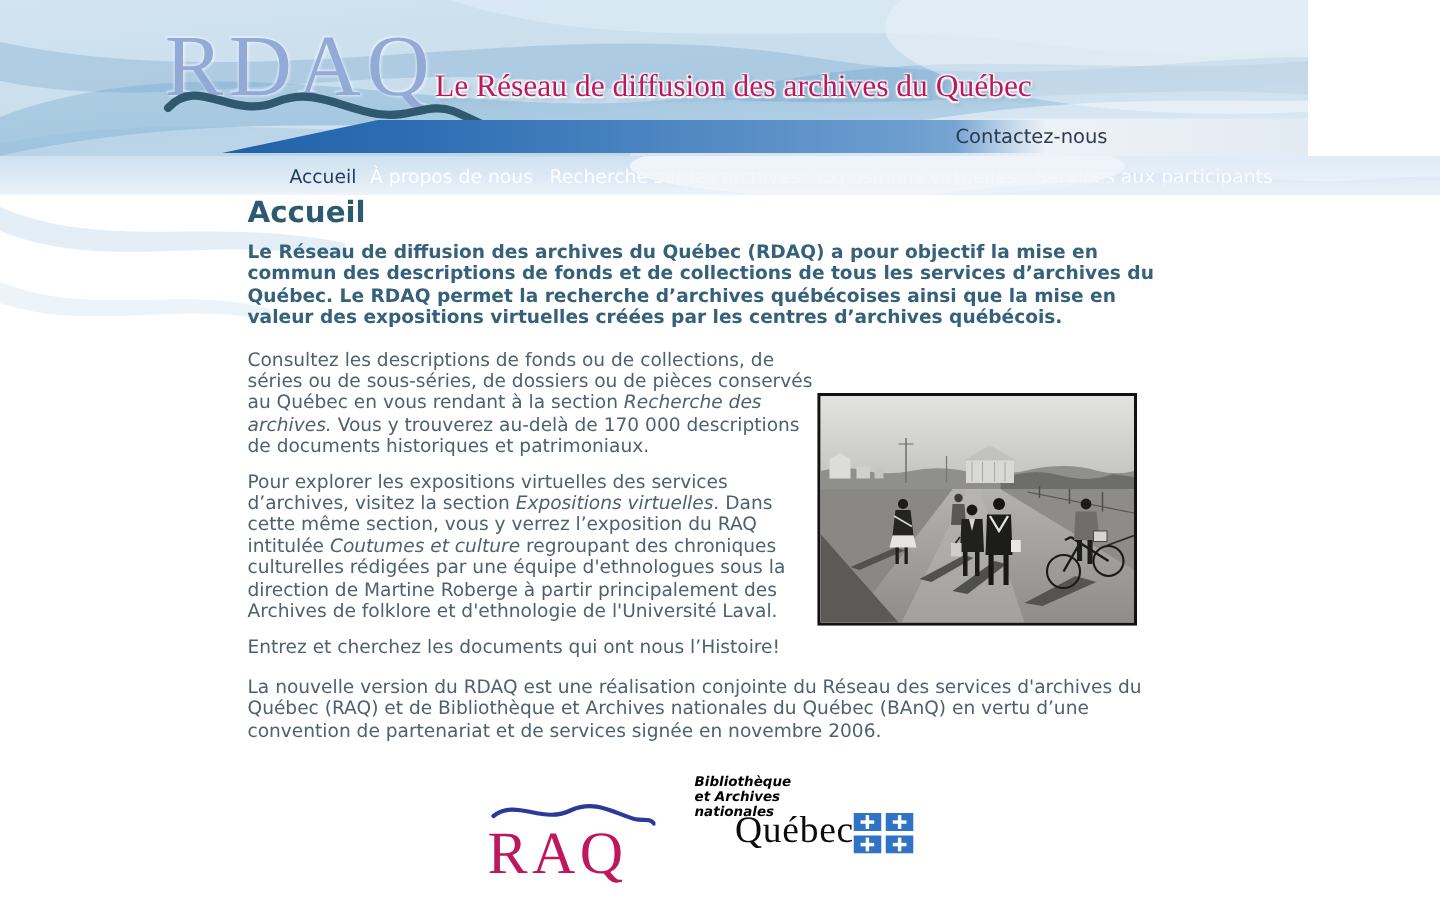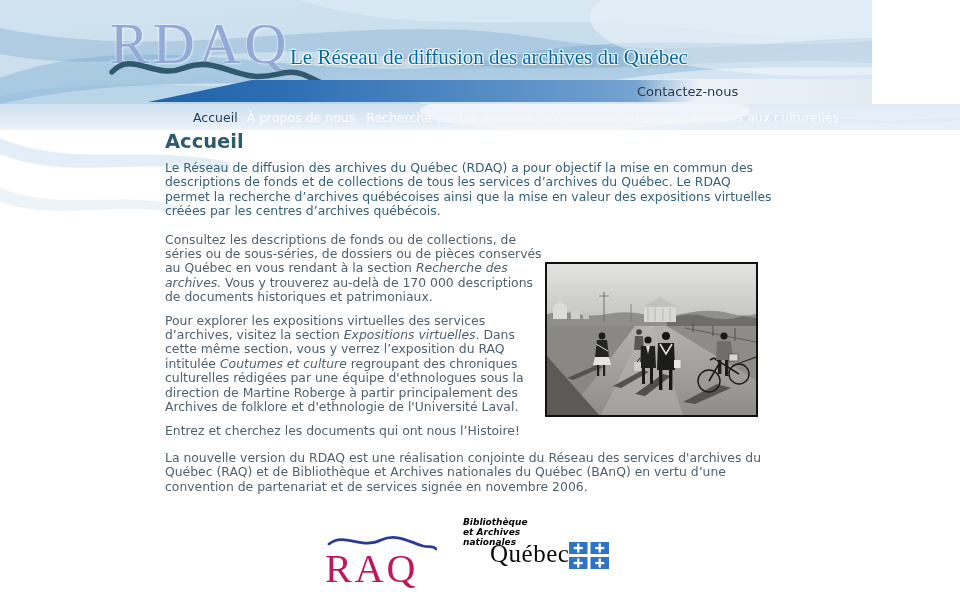--- a/index.html
+++ b/index.html
@@ -15,21 +15,21 @@
   .logo-rdaq {
     position:absolute; left:110px; top:14px;
     font-family:"Liberation Serif", serif; font-size:58px; line-height:60px;
     color:#93a9d6; letter-spacing:4px;
     text-shadow:1px 1px 2px rgba(255,255,255,.65), -1px -1px 1px rgba(255,255,255,.4);
     cursor:pointer;
   }
   .logo-swoosh { position:absolute; left:104px; top:42px; width:255px; height:58px; pointer-events:none; }
   .tagline {
     position:absolute; left:290px; top:45px;
-    font-family:"Liberation Serif", serif; font-size:21px; color:#0369a1;
+    font-family:"Liberation Serif", serif; font-size:21px; color:#be185d;
     text-shadow:1px 1px 1px #fff, -1px -1px 1px #fff, 1px -1px 1px #fff, -1px 1px 1px #fff, 2px 2px 3px rgba(110,130,150,.55);
   }
   .bluebar {
     position:absolute; left:0; top:80px; width:960px; height:22px;
     background:linear-gradient(to right,#12529b 0%, #2e6fb4 30%, #6b9cce 62%, #a8c6e2 84%, #c9dcee 100%);
     clip-path:polygon(252px 0, 960px 0, 960px 22px, 148px 22px);
   }
   .contact-strip {
     position:absolute; right:0; top:79px; height:25px; width:235px;
     background:linear-gradient(to right, rgba(236,241,247,0) 0%, #edf2f7 26%, #e2eaf2 100%);
@@ -49,21 +49,21 @@
   .nav-gap-c { margin-right:11px; } .nav-gap-d { margin-right:13px; }
   .nav-wash { position:absolute; inset:0; z-index:3; pointer-events:none; }
 
   
   .side-waves { position:absolute; left:0; top:128px; width:230px; height:130px; pointer-events:none; }
 
   
   .content { position:absolute; left:165px; top:131px; width:640px; z-index:1; }
   .page-title { font-size:19.5px; line-height:22px; font-weight:bold; color:#2c5a70; margin-bottom:8px; }
   .intro {
-    max-width:608px; font-weight:normal; font-size:12.4px; line-height:14.4px;
+    max-width:608px; font-weight:bold; font-size:12.4px; line-height:14.4px;
     color:#35617b; margin-bottom:14px;
   }
   .cols { display:flex; align-items:center; }
   .leftcol { width:380px; flex:none; }
   .leftcol p, .wide { font-size:12.4px; line-height:14.4px; color:#50616e; margin-bottom:9px; }
   .leftcol em, .wide em { font-style:italic; }
   .photo-frame { flex:none; width:213px; height:155px; border:2px solid #121212; background:#bbb; }
   .photo-frame svg { display:block; }
   .wide { max-width:602px; margin-top:4px; }
 
@@ -125,21 +125,21 @@
       <a class="contact-link">Contactez-nous</a>
     </div>
   </div>
 
   <div class="nav">
     <div class="nav-inner">
       <span class="nav-item active nav-gap-a">Accueil</span>
       <a class="nav-item nav-gap-b">À propos de nous</a>
       <a class="nav-item nav-gap-c">Recherche sur les archives</a>
       <a class="nav-item nav-gap-d">Expositions virtuelles</a>
-      <a class="nav-item">Services aux culturelles</a>
+      <a class="nav-item">Services aux participants</a>
     </div>
     <svg class="nav-wash" viewBox="0 0 960 26" preserveAspectRatio="none">
       <ellipse cx="585" cy="7" rx="165" ry="21" fill="#f2f6fb" opacity="0.88"></ellipse>
       <path d="M430,0 C540,26 700,2 860,16 C900,19 940,12 960,14 L960,0 Z" fill="#eef4f9" opacity="0.55"></path>
       <path d="M620,26 C740,8 860,24 960,16 L960,26 Z" fill="#e7eff7" opacity="0.7"></path>
     </svg>
   </div>
 
   <svg class="side-waves" viewBox="0 0 230 130">
     <path d="M0,10 C70,40 140,16 230,34 L230,44 C140,28 70,54 0,26 Z" fill="rgba(165,198,226,0.30)"></path>

